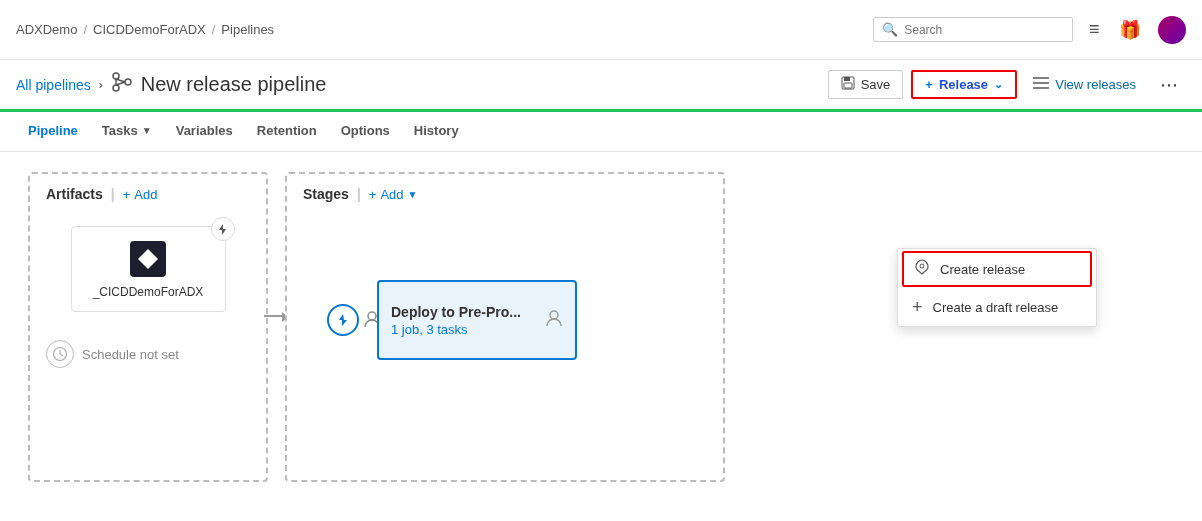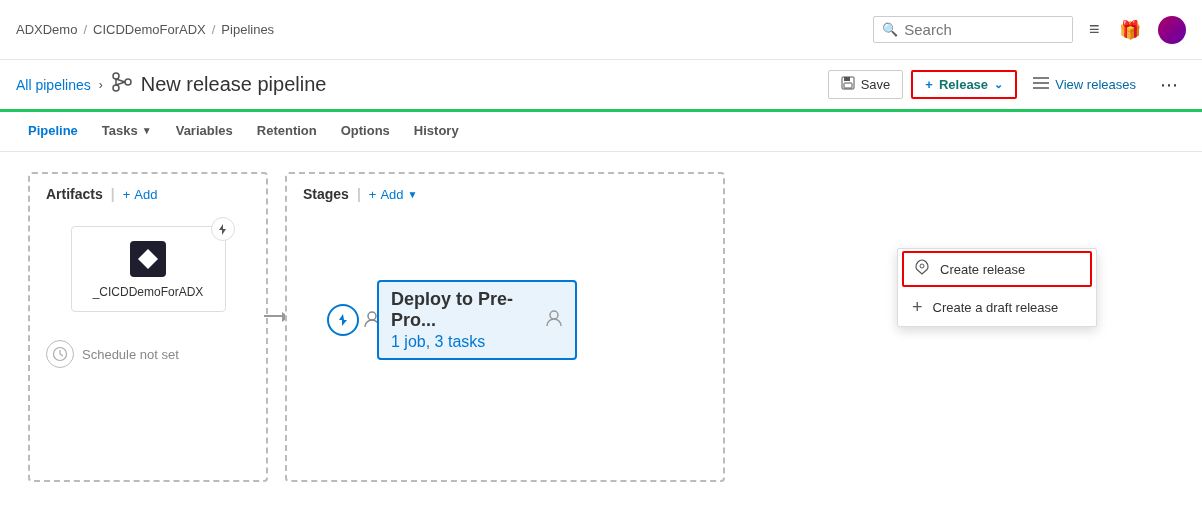--- a/index.html
+++ b/index.html
@@ -13,21 +13,21 @@
     }
     .breadcrumb { display: flex; align-items: center; gap: 6px; color: #555; font-size: 13px; }
     .breadcrumb span { cursor: pointer; }
     .breadcrumb-sep { color: #999; }
     .topbar-right { display: flex; align-items: center; gap: 12px; }
     .search-box {
       display: flex; align-items: center; border: 1px solid #ccc; border-radius: 2px;
       padding: 4px 8px; gap: 6px; width: 200px; background: #fff;
     }
     .search-icon { color: #666; font-size: 13px; }
-    .search-input { border: none; outline: none; font-size: 15px; width: 160px; }
+    .search-input { border: none; outline: none; font-size: 12px; width: 160px; }
     .topbar-icon { font-size: 18px; color: #555; cursor: pointer; padding: 4px; }
     .avatar-placeholder {
       width: 28px; height: 28px; border-radius: 50%;
       background: linear-gradient(135deg, #a06, #60a);
       cursor: pointer;
     }
 
     
     .titlebar {
       display: flex; align-items: center; justify-content: space-between;
@@ -44,21 +44,21 @@
       padding: 5px 12px; border: 1px solid #ccc; background: #fff;
       cursor: pointer; font-size: 13px; color: #333; border-radius: 2px;
     }
     .release-btn {
       display: flex; align-items: center; gap: 6px;
       padding: 5px 12px; border: 2px solid #e00; background: #fff;
       cursor: pointer; font-size: 13px; color: #0078d4; font-weight: 600; border-radius: 2px;
       position: relative;
     }
     .release-btn-plus { color: #0078d4; font-weight: bold; }
-    .release-btn-text { color: #0f766e; }
+    .release-btn-text { color: #1d4ed8; }
     .release-btn-chevron { color: #0078d4; font-size: 11px; }
     .view-releases-btn {
       display: flex; align-items: center; gap: 6px;
       padding: 5px 8px; border: none; background: transparent;
       cursor: pointer; font-size: 13px; color: #0369a1;
     }
     .more-btn {
       padding: 4px 8px; border: none; background: transparent;
       cursor: pointer; font-size: 18px; color: #333;
     }
@@ -163,22 +163,22 @@
       font-size: 15px; color: #0078d4; cursor: pointer;
     }
 
     
     .stage-card {
       position: absolute; left: 90px; top: 106px;
       width: 200px; height: 80px;
       background: #e8f3fc; border: 2px solid #0078d4; border-radius: 4px;
       display: flex; align-items: center; padding: 10px 12px; gap: 10px;
     }
-    .stage-card-title { font-size: 18px; font-weight: 600; color: #333; }
-    .stage-card-sub { font-size: 16px; color: #0078d4; margin-top: 2px; cursor: pointer; }
+    .stage-card-title { font-size: 14px; font-weight: 600; color: #333; }
+    .stage-card-sub { font-size: 13px; color: #0078d4; margin-top: 2px; cursor: pointer; }
 
     
     .dropdown-menu {
       position: absolute; top: 96px; right: 105px;
       background: #fff; border: 1px solid #ddd;
       box-shadow: 0 4px 12px rgba(0,0,0,0.15);
       border-radius: 2px; width: 200px; z-index: 100;
       padding: 0 0;
     }
     .dropdown-item {

